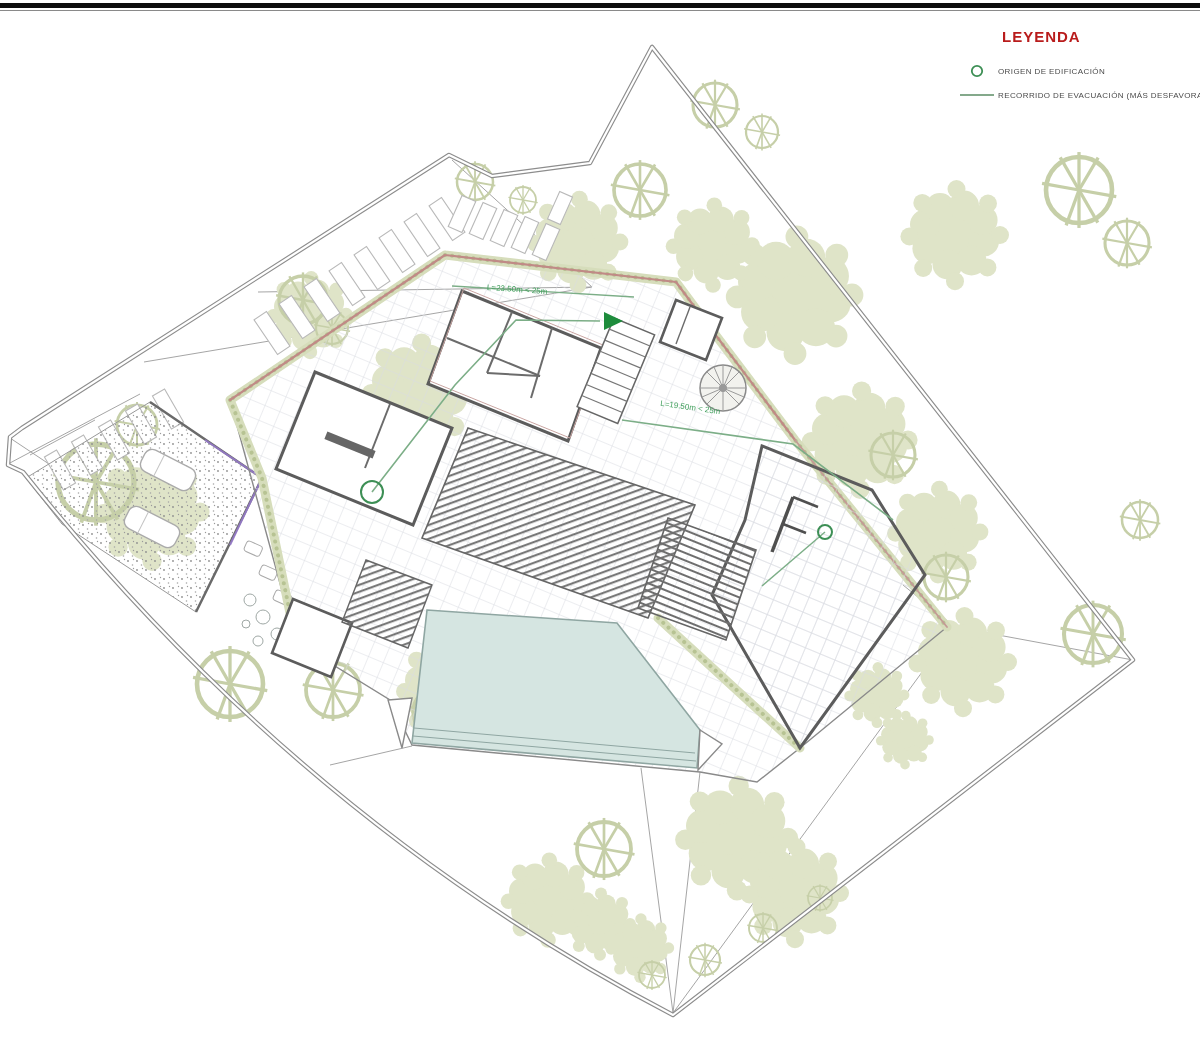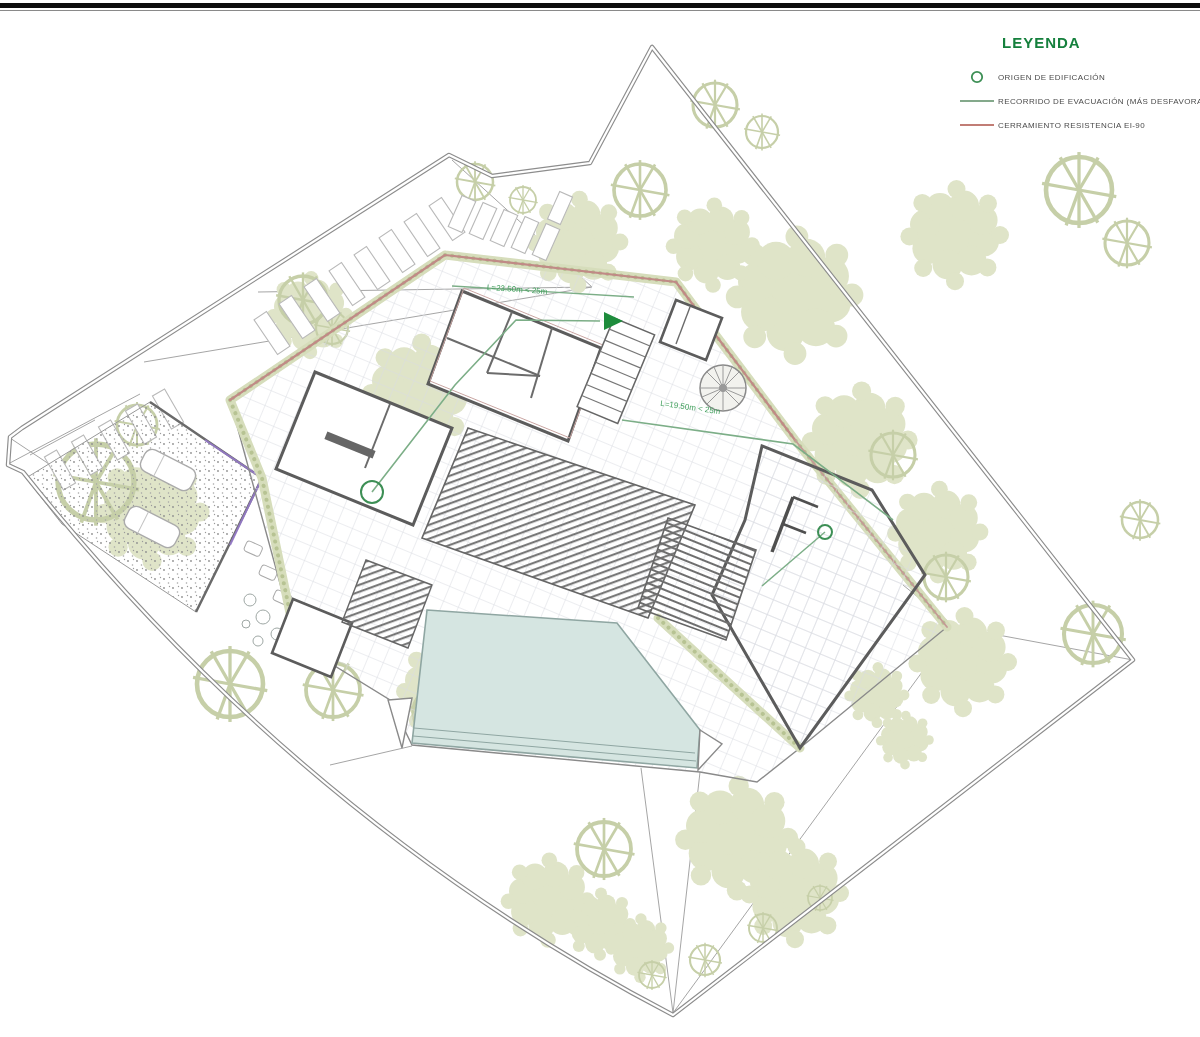--- a/index.html
+++ b/index.html
@@ -6,22 +6,22 @@
   body{
     width:1200px;height:1037px;position:relative;background:#ffffff;
     font-family:"Liberation Sans", sans-serif;overflow:hidden;
   }
   .topbar{position:absolute;left:0;top:3px;width:1200px;height:5px;background:#0d0d0d;}
   .topbar2{position:absolute;left:0;top:10px;width:1200px;height:1px;background:#8a8a8a;}
   .plan-svg{position:absolute;left:0;top:0;}
   
   .legend{position:absolute;left:956px;top:24px;width:244px;}
   .legend-title{
-    font-size:15px;font-weight:bold;letter-spacing:1px;color:#15803d;
-    margin:10px 0 14px 46px;
+    font-size:15px;font-weight:bold;letter-spacing:1px;color:#b91c1c;
+    margin:4px 0 14px 46px;
   }
   .legend-row{display:flex;align-items:center;height:24px;}
   .legend-sym{width:42px;display:flex;justify-content:center;align-items:center;flex:0 0 42px;}
   .legend-label{
     font-size:8px;color:#4a4a4a;letter-spacing:.4px;white-space:nowrap;
   }
   .swatch-line{width:34px;height:2px;}
 </style>
 </head>
 <body>
@@ -338,20 +338,14 @@
     <span class="legend-label">ORIGEN DE EDIFICACIÓN</span>
   </div>
 
   <div class="legend-row">
     <span class="legend-sym">
       <span class="swatch-line" style="background:#84a98b;"></span>
     </span>
     <span class="legend-label">RECORRIDO DE EVACUACIÓN (MÁS DESFAVORABLE</span>
   </div>
 
-  <div class="legend-row">
-    <span class="legend-sym">
-      <span class="swatch-line" style="background:#c17d75;"></span>
-    </span>
-    <span class="legend-label">CERRAMIENTO RESISTENCIA EI-90</span>
-  </div>
 
 </div>
 
 </body></html>

